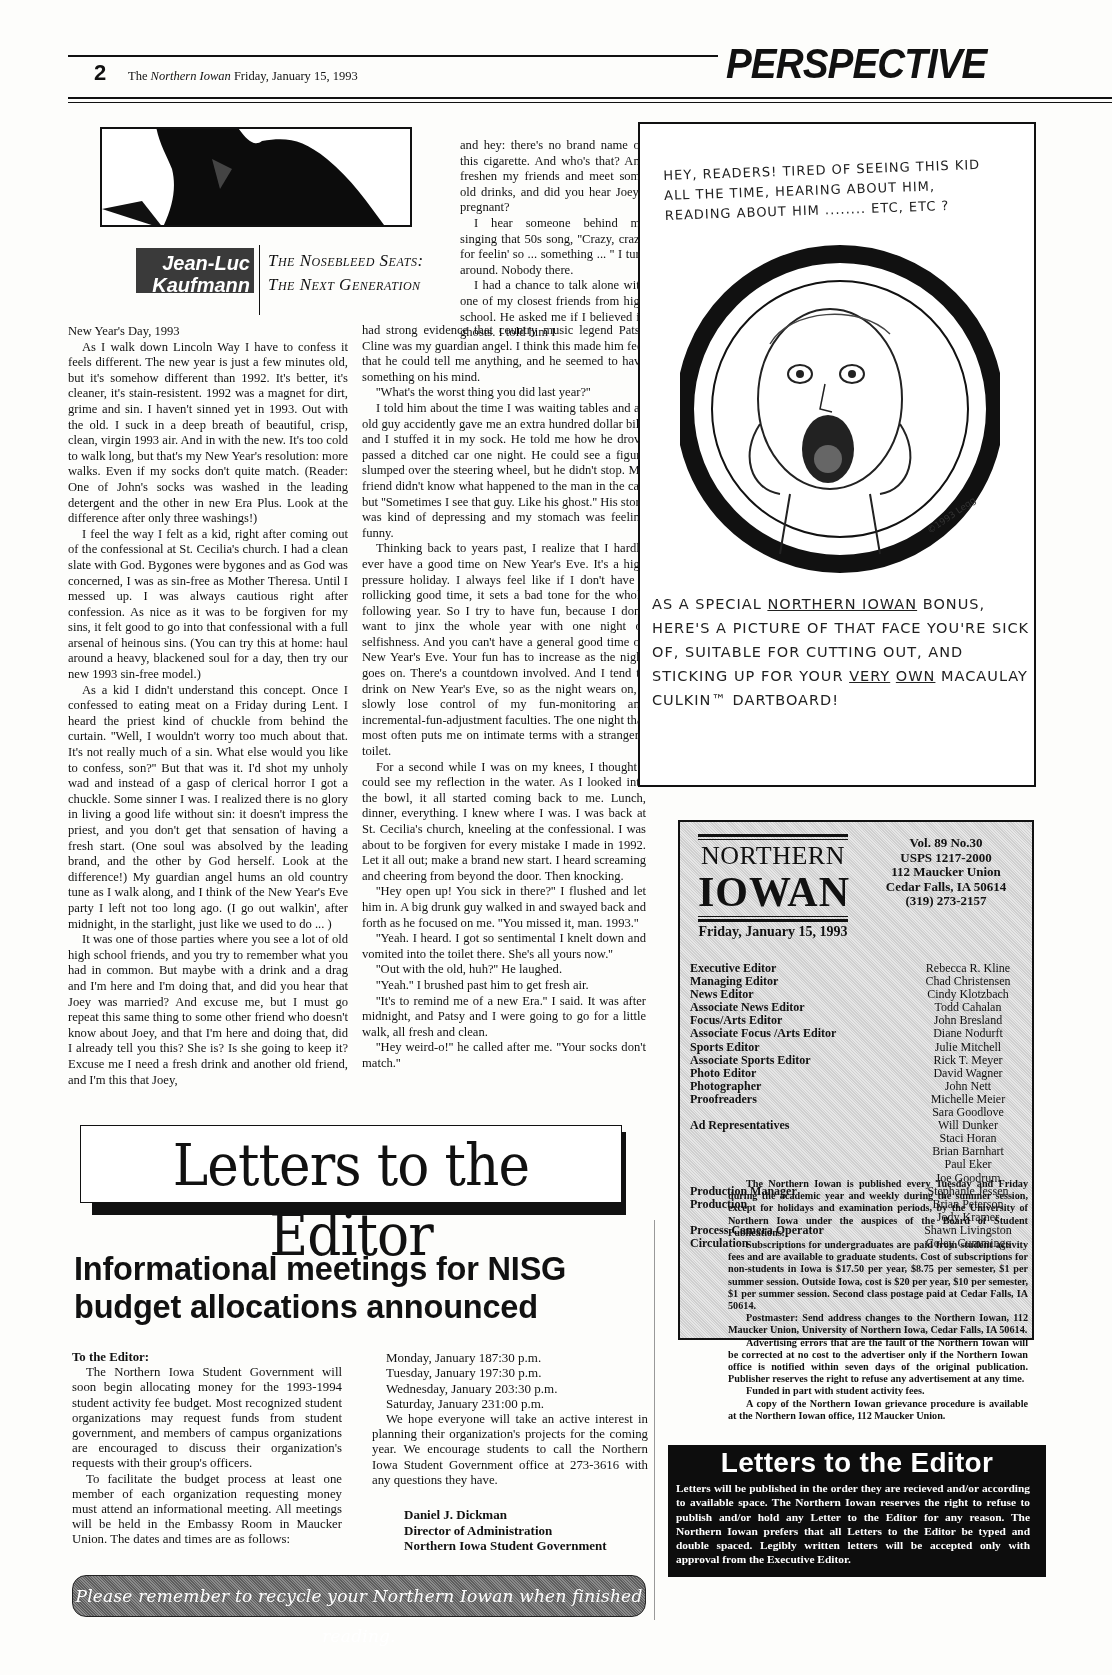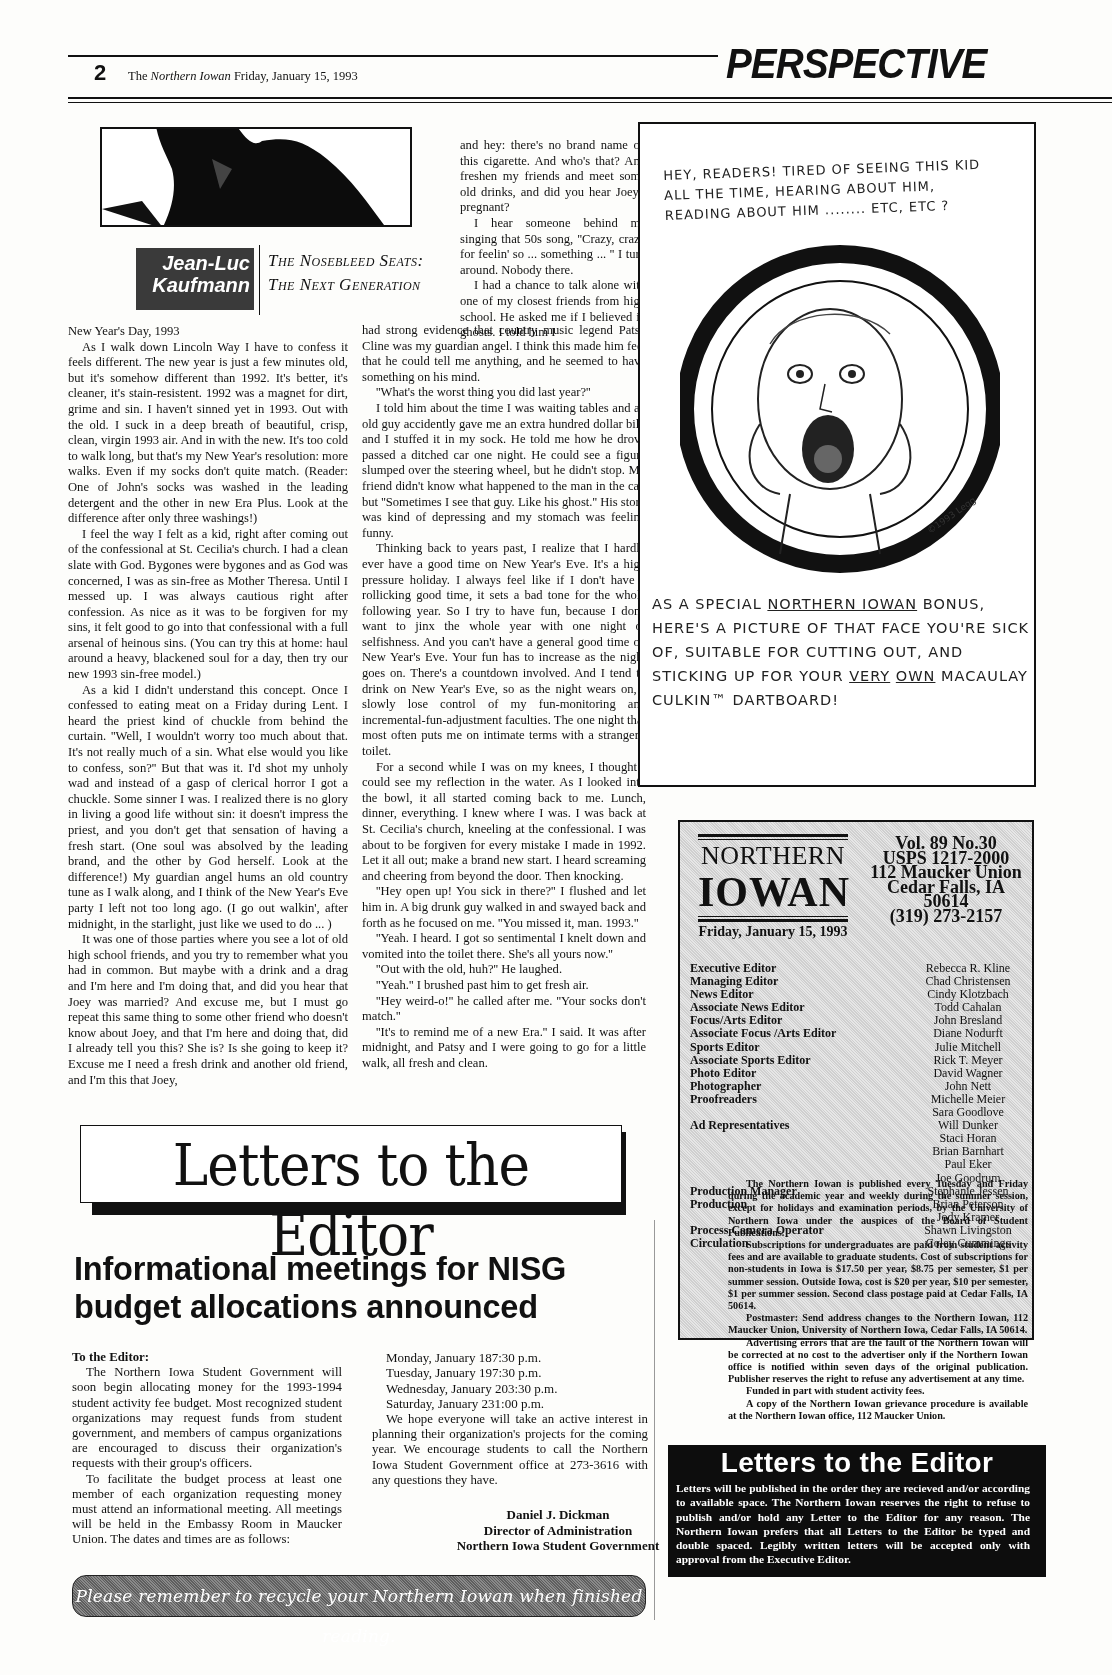--- a/index.html
+++ b/index.html
@@ -14,21 +14,21 @@
   .hdr-pub i { font-style: italic; }
   .section-title { left: 726px; top: 40px; font-family: "Liberation Sans", sans-serif; font-weight: bold; font-style: italic; font-size: 42px; letter-spacing: -1px; transform: scaleX(0.92); transform-origin: left; }
   .hdr-line-b1 { left: 68px; top: 97px; width: 1044px; height: 2px; background: #111; }
   .hdr-line-b2 { left: 68px; top: 102px; width: 1044px; height: 1px; background: #111; }
 
   
   .photo { left: 100px; top: 127px; width: 312px; height: 100px; border: 2px solid #111; background: #fff; overflow: hidden; }
   .photo svg { position: absolute; left: 0; top: 0; }
 
   
-  .byline { left: 136px; top: 248px; width: 118px; height: 62px; background: #3a3a3a; color: #fff; font-family: "Liberation Sans", sans-serif; font-weight: bold; font-style: italic; font-size: 20px; text-align: right; padding: 4px 4px 0 0; line-height: 1.1; }
+  .byline { left: 136px; top: 248px; width: 118px; height: 45px; background: #3a3a3a; color: #fff; font-family: "Liberation Sans", sans-serif; font-weight: bold; font-style: italic; font-size: 20px; text-align: right; padding: 4px 4px 0 0; line-height: 1.1; }
   .byline-rule { left: 259px; top: 245px; width: 1px; height: 70px; background: #111; }
   .column-title { left: 268px; top: 249px; font-style: italic; font-size: 17px; line-height: 24px; font-variant: small-caps; letter-spacing: 0.5px; }
 
   
   .col { font-size: 12.6px; line-height: 15.6px; text-align: justify; color: #111; }
   .col p { text-indent: 14px; }
   .col p.noind { text-indent: 0; }
   .col-a { left: 68px; top: 324px; width: 280px; }
   .col-b-top { left: 460px; top: 138px; width: 186px; }
   .col-b { left: 362px; top: 323px; width: 284px; }
@@ -41,21 +41,21 @@
   .cartoon-bottom u { text-decoration: underline; }
 
   
   .masthead { left: 678px; top: 820px; width: 356px; height: 520px; border: 2px solid #111; background: repeating-linear-gradient(45deg, #cfcfcf 0 1px, #e6e6e6 1px 2px); font-family: "Liberation Serif", serif; }
   .mh-logo { left: 18px; top: 10px; width: 150px; }
   .mh-rule { height: 3px; background: #111; margin: 2px 0; }
   .mh-rule.thin { height: 1px; }
   .mh-northern { font-size: 26px; letter-spacing: 0.5px; text-align: center; line-height: 28px; }
   .mh-iowan { font-size: 42px; font-weight: bold; text-align: center; line-height: 44px; letter-spacing: 1px; }
   .mh-date { font-weight: bold; font-size: 14px; text-align: center; margin-top: 1px; }
-  .mh-info { left: 186px; top: 14px; width: 160px; text-align: center; font-weight: bold; font-size: 18px; line-height: 14.5px; }
+  .mh-info { left: 186px; top: 14px; width: 160px; text-align: center; font-weight: bold; font-size: 13px; line-height: 14.5px; }
   .mh-staff { left: 10px; top: 140px; width: 338px; font-size: 12px; line-height: 13.1px; }
   .mh-row { display: flex; justify-content: space-between; height: 13.1px; }
   .mh-role { font-weight: bold; }
   .mh-name { width: 120px; text-align: center; }
   .mh-notes { left: 8px; top: 356px; width: 340px; font-size: 10.2px; line-height: 12.2px; font-weight: bold; text-align: justify; }
   .mh-notes p { text-indent: 18px; margin-left: 40px; }
 
   
   .policy { left: 668px; top: 1445px; width: 378px; height: 132px; background: #0d0d0d; color: #fff; }
   .policy-title { font-family: "Liberation Sans", sans-serif; font-weight: bold; font-size: 28px; text-align: center; margin-top: 2px; letter-spacing: 0.3px; }
@@ -69,21 +69,21 @@
 
   
   .nisg-headline { left: 74px; top: 1250px; width: 560px; font-family: "Liberation Sans", sans-serif; font-weight: bold; font-size: 32.5px; line-height: 38px; color: #111; letter-spacing: -0.2px; }
   .nisg-col-a { left: 72px; top: 1350px; width: 270px; font-size: 12.8px; line-height: 15.2px; text-align: justify; }
   .nisg-col-a p { text-indent: 14px; }
   .nisg-col-a p.hd { text-indent: 0; font-weight: bold; }
   .nisg-schedule { left: 386px; top: 1350px; width: 262px; font-size: 13px; line-height: 15.3px; }
   .nisg-schedule .row { display: flex; padding-right: 16px; }
   .nisg-col-b { left: 372px; top: 1412px; width: 276px; font-size: 12.8px; line-height: 15.2px; text-align: justify; }
   .nisg-col-b p { text-indent: 14px; }
-  .nisg-sig { left: 444px; top: 1507px; width: 228px; text-align: center; font-weight: bold; font-size: 13px; line-height: 15.5px; }
+  .nisg-sig { left: 404px; top: 1507px; width: 228px; text-align: left; font-weight: bold; font-size: 13px; line-height: 15.5px; }
 
   
   .recycle { left: 72px; top: 1575px; width: 574px; height: 42px; border-radius: 14px; background: repeating-linear-gradient(45deg, #5e5e5e 0 1px, #8a8a8a 1px 2px); border: 1.5px solid #222; }
   .recycle-text { width: 100%; text-align: center; font-family: "DejaVu Serif", serif; font-style: italic; font-size: 17px; color: #fff; line-height: 40px; letter-spacing: 0.2px; }
 
   .divider-v { left: 654px; top: 1220px; width: 1px; height: 400px; background: #999; }
 </style>
 </head>
 <body>
 
@@ -132,22 +132,22 @@
 <div class="abs col col-b">
   <p class="noind">had strong evidence that country music legend Patsy Cline was my guardian angel. I think this made him feel that he could tell me anything, and he seemed to have something on his mind.</p>
   <p>''What's the worst thing you did last year?''</p>
   <p>I told him about the time I was waiting tables and an old guy accidently gave me an extra hundred dollar bill, and I stuffed it in my sock. He told me how he drove passed a ditched car one night. He could see a figure slumped over the steering wheel, but he didn't stop. My friend didn't know what happened to the man in the car, but ''Sometimes I see that guy. Like his ghost.'' His story was kind of depressing and my stomach was feeling funny.</p>
   <p>Thinking back to years past, I realize that I hardly ever have a good time on New Year's Eve. It's a high pressure holiday. I always feel like if I don't have a rollicking good time, it sets a bad tone for the whole following year. So I try to have fun, because I don't want to jinx the whole year with one night of selfishness. And you can't have a general good time on New Year's Eve. Your fun has to increase as the night goes on. There's a countdown involved. And I tend to drink on New Year's Eve, so as the night wears on, I slowly lose control of my fun-monitoring and incremental-fun-adjustment faculties. The one night that most often puts me on intimate terms with a stranger's toilet.</p>
   <p>For a second while I was on my knees, I thought I could see my reflection in the water. As I looked into the bowl, it all started coming back to me. Lunch, dinner, everything. I knew where I was. I was back at St. Cecilia's church, kneeling at the confessional. I was about to be forgiven for every mistake I made in 1992. Let it all out; make a brand new start. I heard screaming and cheering from beyond the door. Then knocking.</p>
   <p>''Hey open up! You sick in there?'' I flushed and let him in. A big drunk guy walked in and swayed back and forth as he focused on me. ''You missed it, man. 1993.''</p>
   <p>''Yeah. I heard. I got so sentimental I knelt down and vomited into the toilet there. She's all yours now.''</p>
   <p>''Out with the old, huh?'' He laughed.</p>
   <p>''Yeah.'' I brushed past him to get fresh air.</p>
+  <p>''It's to remind me of a new Era.'' I said. It was after midnight, and Patsy and I were going to go for a little walk, all fresh and clean.</p>
   <p>''Hey weird-o!'' he called after me. ''Your socks don't match.''</p>
-  <p>''It's to remind me of a new Era.'' I said. It was after midnight, and Patsy and I were going to go for a little walk, all fresh and clean.</p>
 </div>
 
 <div class="abs cartoon">
   <div class="abs cartoon-hand cartoon-top">HEY, READERS! TIRED OF SEEING THIS KID ALL THE TIME, HEARING ABOUT HIM, READING ABOUT HIM ........ ETC, ETC ?</div>
   <svg class="abs" style="left:40px; top:110px;" width="320" height="350" viewBox="0 0 320 350">
     <circle cx="160" cy="175" r="155" fill="none" stroke="#111" stroke-width="18"></circle>
     <circle cx="160" cy="175" r="128" fill="none" stroke="#111" stroke-width="2"></circle>
     <ellipse cx="150" cy="165" rx="72" ry="90" fill="#fff" stroke="#222" stroke-width="2"></ellipse>
     <path d="M90 110 C 110 75 180 70 210 100" fill="none" stroke="#444" stroke-width="1.5"></path>
     <ellipse cx="120" cy="140" rx="12" ry="9" fill="#fff" stroke="#222" stroke-width="2"></ellipse>

